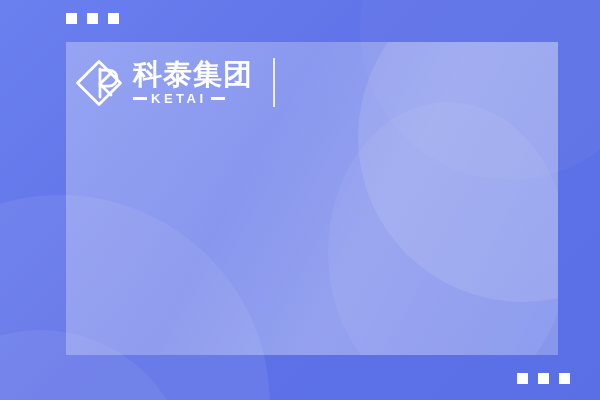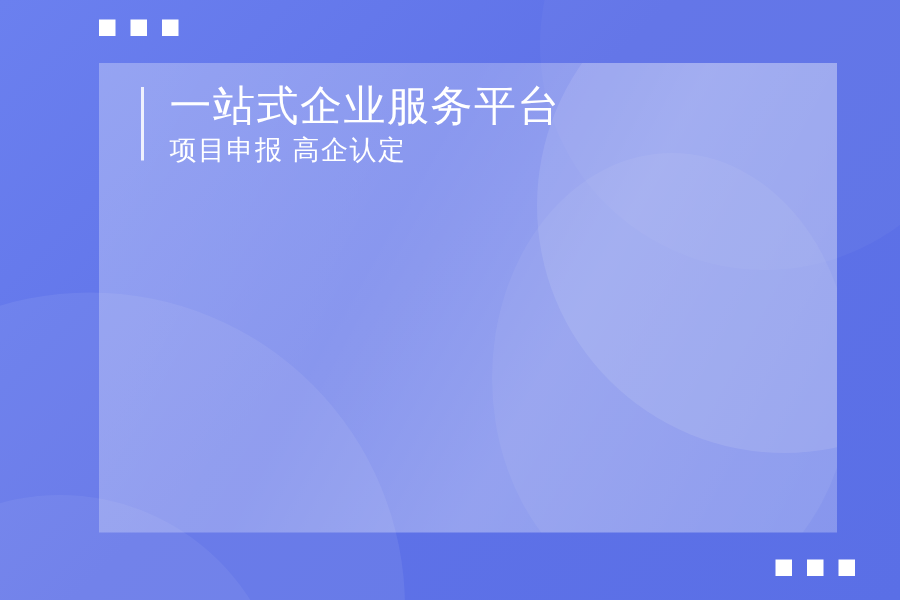--- a/index.html
+++ b/index.html
@@ -223,25 +223,40 @@
     <span class="sq"></span>
     <span class="sq"></span>
   </div>
 
   <div class="panel">
     <div class="panel-sheen"></div>
     <div class="panel-sheen2"></div>
 
     <div class="header">
 
+      <div class="logo-lockup">
+        <svg class="logo-mark" viewBox="0 0 100 100">
+          <g fill="none" stroke="#ffffff" stroke-width="5.5" stroke-linecap="round" stroke-linejoin="round">
+            <path d="M50 7 L93 50 L50 93 L7 50 Z" rx="10" stroke-linejoin="round" transform="translate(0,0)"></path>
+            <path d="M52 22 L52 78"></path>
+            <path d="M52 52 L74 30"></path>
+            <path d="M52 52 L74 74"></path>
+            <path d="M52 24 L70 24 A16 16 0 0 1 70 56 L52 56"></path>
+          </g>
+        </svg>
+        <div class="logo-words">
+          <div class="logo-cn">科泰集团</div>
+          <div class="logo-en">
+            <span class="rule"></span>
+            <span>KETAI</span>
+            <span class="rule"></span>
+          </div>
+        </div>
+      </div>
 
       <div class="divider"></div>
 
-      <div class="slogan">
-        <div class="slogan-main">一站式企业服务平台</div>
-        <div class="slogan-sub">项目申报 高企认定</div>
-      </div>
 
     </div>
 
 
   </div>
 </div>
 
 </body></html>

